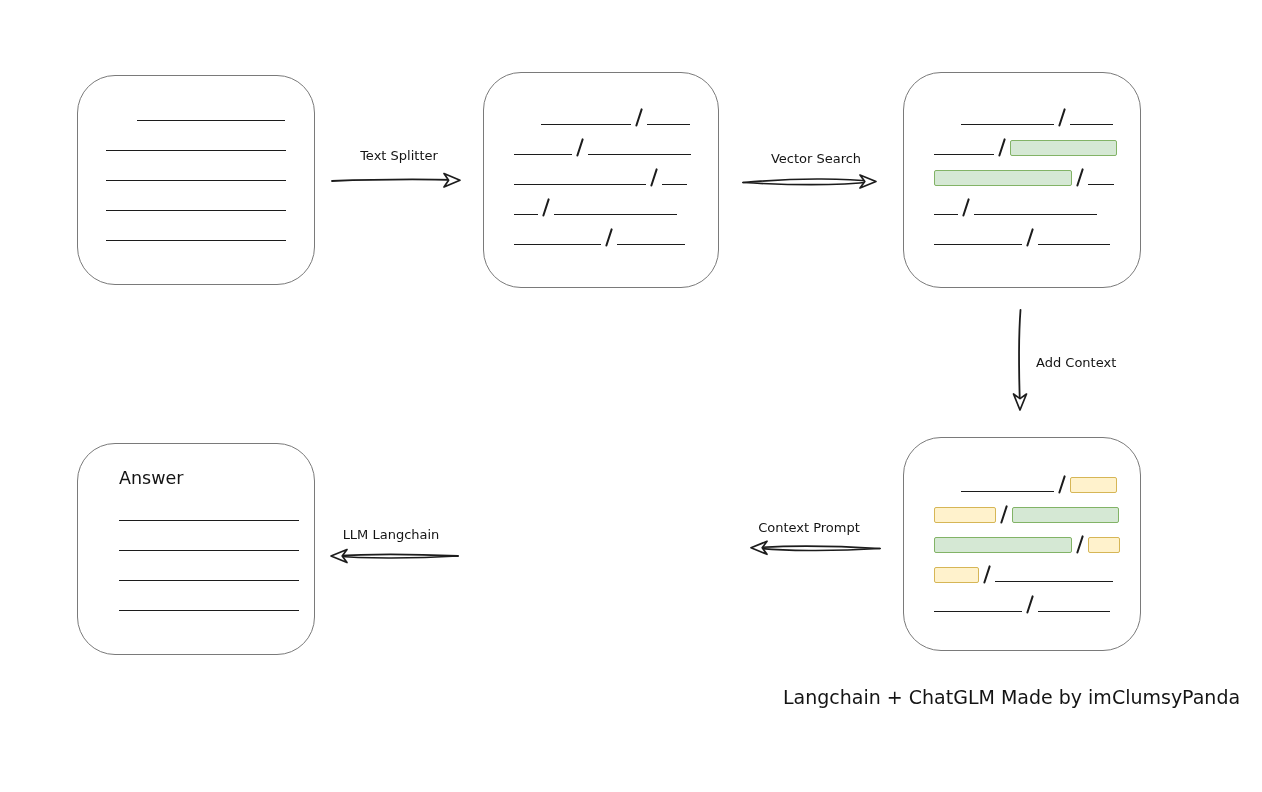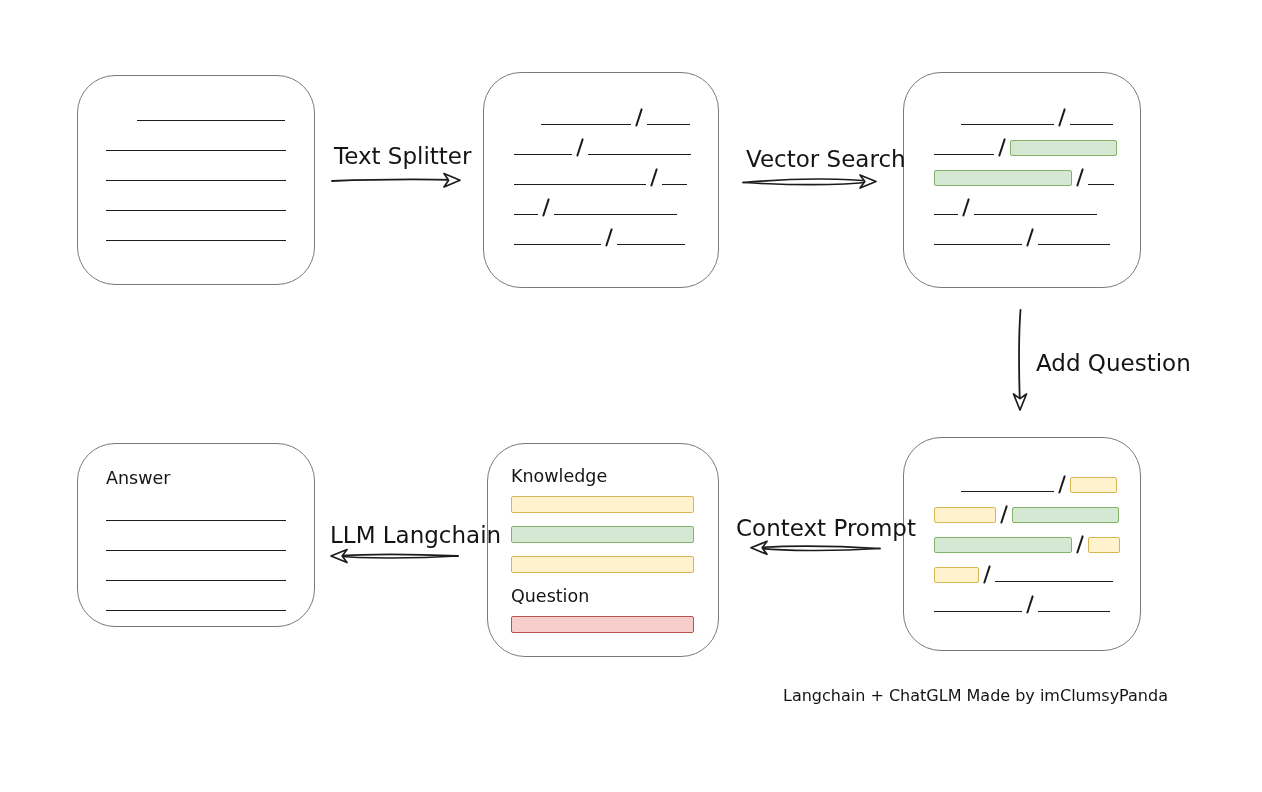--- a/index.html
+++ b/index.html
@@ -13,27 +13,27 @@
   }
   .doc-body{box-sizing:border-box;}
   .doc-row{display:flex;align-items:flex-end;height:30px;}
   .seg-gap{height:1px;flex:0 0 auto;}
   .seg-line{height:0;border-top:1.8px solid #1c1c1c;margin-bottom:1px;flex:0 0 auto;}
   .seg-slash{
     width:2.4px;height:19px;background:#1c1c1c;border-radius:1px;
     transform:rotate(18deg);margin:0 7px -1px 7px;flex:0 0 auto;
   }
   .seg-chip{height:16px;border:1.5px solid;border-radius:2px;margin-bottom:0;flex:0 0 auto;box-sizing:border-box;}
-  .lbl{position:absolute;font-size:23px;line-height:22px;white-space:nowrap;color:#141414;}
+  .lbl{position:absolute;font-size:13px;line-height:22px;white-space:nowrap;color:#141414;}
   .lbl-center{text-align:center;}
   .node-title{font-size:17.5px;line-height:24px;color:#141414;white-space:nowrap;}
   .bar{height:17px;width:183px;border:1.5px solid;border-radius:2px;box-sizing:border-box;}
   .bar + .bar{margin-top:13px;}
   .arrow-svg{position:absolute;overflow:visible;}
-  .caption{position:absolute;font-size:16px;white-space:nowrap;color:#141414;}
+  .caption{position:absolute;font-size:19px;white-space:nowrap;color:#141414;}
 </style>
 </head>
 <body>
 
 <div class="canvas">
 
   <div class="node" style="left:77px;top:75px;width:238px;height:210px;">
     <div class="doc-body" style="padding:16px 0 0 28px;">
         <div class="doc-row">
           <div class="seg-gap" style="width: 31px;"></div>
@@ -140,36 +140,22 @@
           <div class="seg-line" style="width: 118px;"></div>
         </div>
         <div class="doc-row">
           <div class="seg-line" style="width: 88px;"></div>
           <div class="seg-slash"></div>
           <div class="seg-line" style="width: 72px;"></div>
         </div>
       </div>
   </div>
 
-  <div class="node" style="left:487px;top:443px;width:232px;height:214px;">
-    <div class="doc-body" style="padding:20px 0 0 23px;">
-      <div class="node-title">Knowledge</div>
-      <div style="margin-top:8px;">
-          <div class="bar" style="background: rgb(255, 242, 204); border-color: rgb(214, 182, 86);"></div>
-          <div class="bar" style="background: rgb(213, 232, 212); border-color: rgb(130, 179, 102);"></div>
-          <div class="bar" style="background: rgb(255, 242, 204); border-color: rgb(214, 182, 86);"></div>
-        </div>
-      <div class="node-title" style="margin-top:11px;">Question</div>
-      <div style="margin-top:8px;">
-          <div class="bar" style="background: rgb(248, 206, 204); border-color: rgb(184, 84, 80);"></div>
-        </div>
-    </div>
-  </div>
-
-  <div class="node" style="left:77px;top:443px;width:238px;height:184px;">
+
+  <div class="node" style="left:77px;top:443px;width:238px;height:212px;padding-left:13px;">
     <div class="doc-body" style="padding:22px 0 0 28px;">
       <div class="node-title">Answer</div>
       <div style="margin-top:2px;">
           <div class="doc-row">
             <div class="seg-line" style="width: 180px;"></div>
           </div>
           <div class="doc-row">
             <div class="seg-line" style="width: 180px;"></div>
           </div>
           <div class="doc-row">
@@ -188,21 +174,21 @@
     <path d="M114 6.5 L130 13.2 L114 20 L118.6 13.2 Z" fill="#ffffff" stroke="#1c1c1c" stroke-width="1.7" stroke-linejoin="round"></path>
   </svg>
 
   <div class="lbl lbl-center" style="left:746px;top:148px;width:140px;">Vector Search</div>
   <svg class="arrow-svg" style="left:740px;top:168px;" width="146" height="28" viewBox="0 0 146 28">
     <path d="M3 14.5 C 55 10, 105 10, 133 13.5" fill="none" stroke="#1c1c1c" stroke-width="1.7" stroke-linecap="round"></path>
     <path d="M3 14.5 C 55 17.5, 105 17, 133 13.5" fill="none" stroke="#1c1c1c" stroke-width="1.7" stroke-linecap="round"></path>
     <path d="M120 7 L136 13.5 L120 20 L124.8 13.5 Z" fill="#ffffff" stroke="#1c1c1c" stroke-width="1.7" stroke-linejoin="round"></path>
   </svg>
 
-  <div class="lbl" style="left:1036px;top:352px;">Add Question</div>
+  <div class="lbl" style="left:1036px;top:352px;">Add Context</div>
   <svg class="arrow-svg" style="left:1007px;top:308px;" width="26" height="110" viewBox="0 0 26 110">
     <path d="M13.5 2 C 11 35, 12 70, 13 99" fill="none" stroke="#1c1c1c" stroke-width="1.8" stroke-linecap="round"></path>
     <path d="M6.5 86 L13 102 L19.5 86 L13 90.6 Z" fill="#ffffff" stroke="#1c1c1c" stroke-width="1.7" stroke-linejoin="round"></path>
   </svg>
 
   <div class="lbl lbl-center" style="left:736px;top:517px;width:146px;">Context Prompt</div>
   <svg class="arrow-svg" style="left:741px;top:537px;" width="142" height="24" viewBox="0 0 142 24">
     <path d="M139 11.5 C 90 8.5, 40 8.8, 13 10.8" fill="none" stroke="#1c1c1c" stroke-width="1.7" stroke-linecap="round"></path>
     <path d="M139 11.5 C 90 14.5, 40 14, 13 10.8" fill="none" stroke="#1c1c1c" stroke-width="1.7" stroke-linecap="round"></path>
     <path d="M26 4.3 L10 10.8 L26 17.3 L21.2 10.8 Z" fill="#ffffff" stroke="#1c1c1c" stroke-width="1.7" stroke-linejoin="round"></path>

